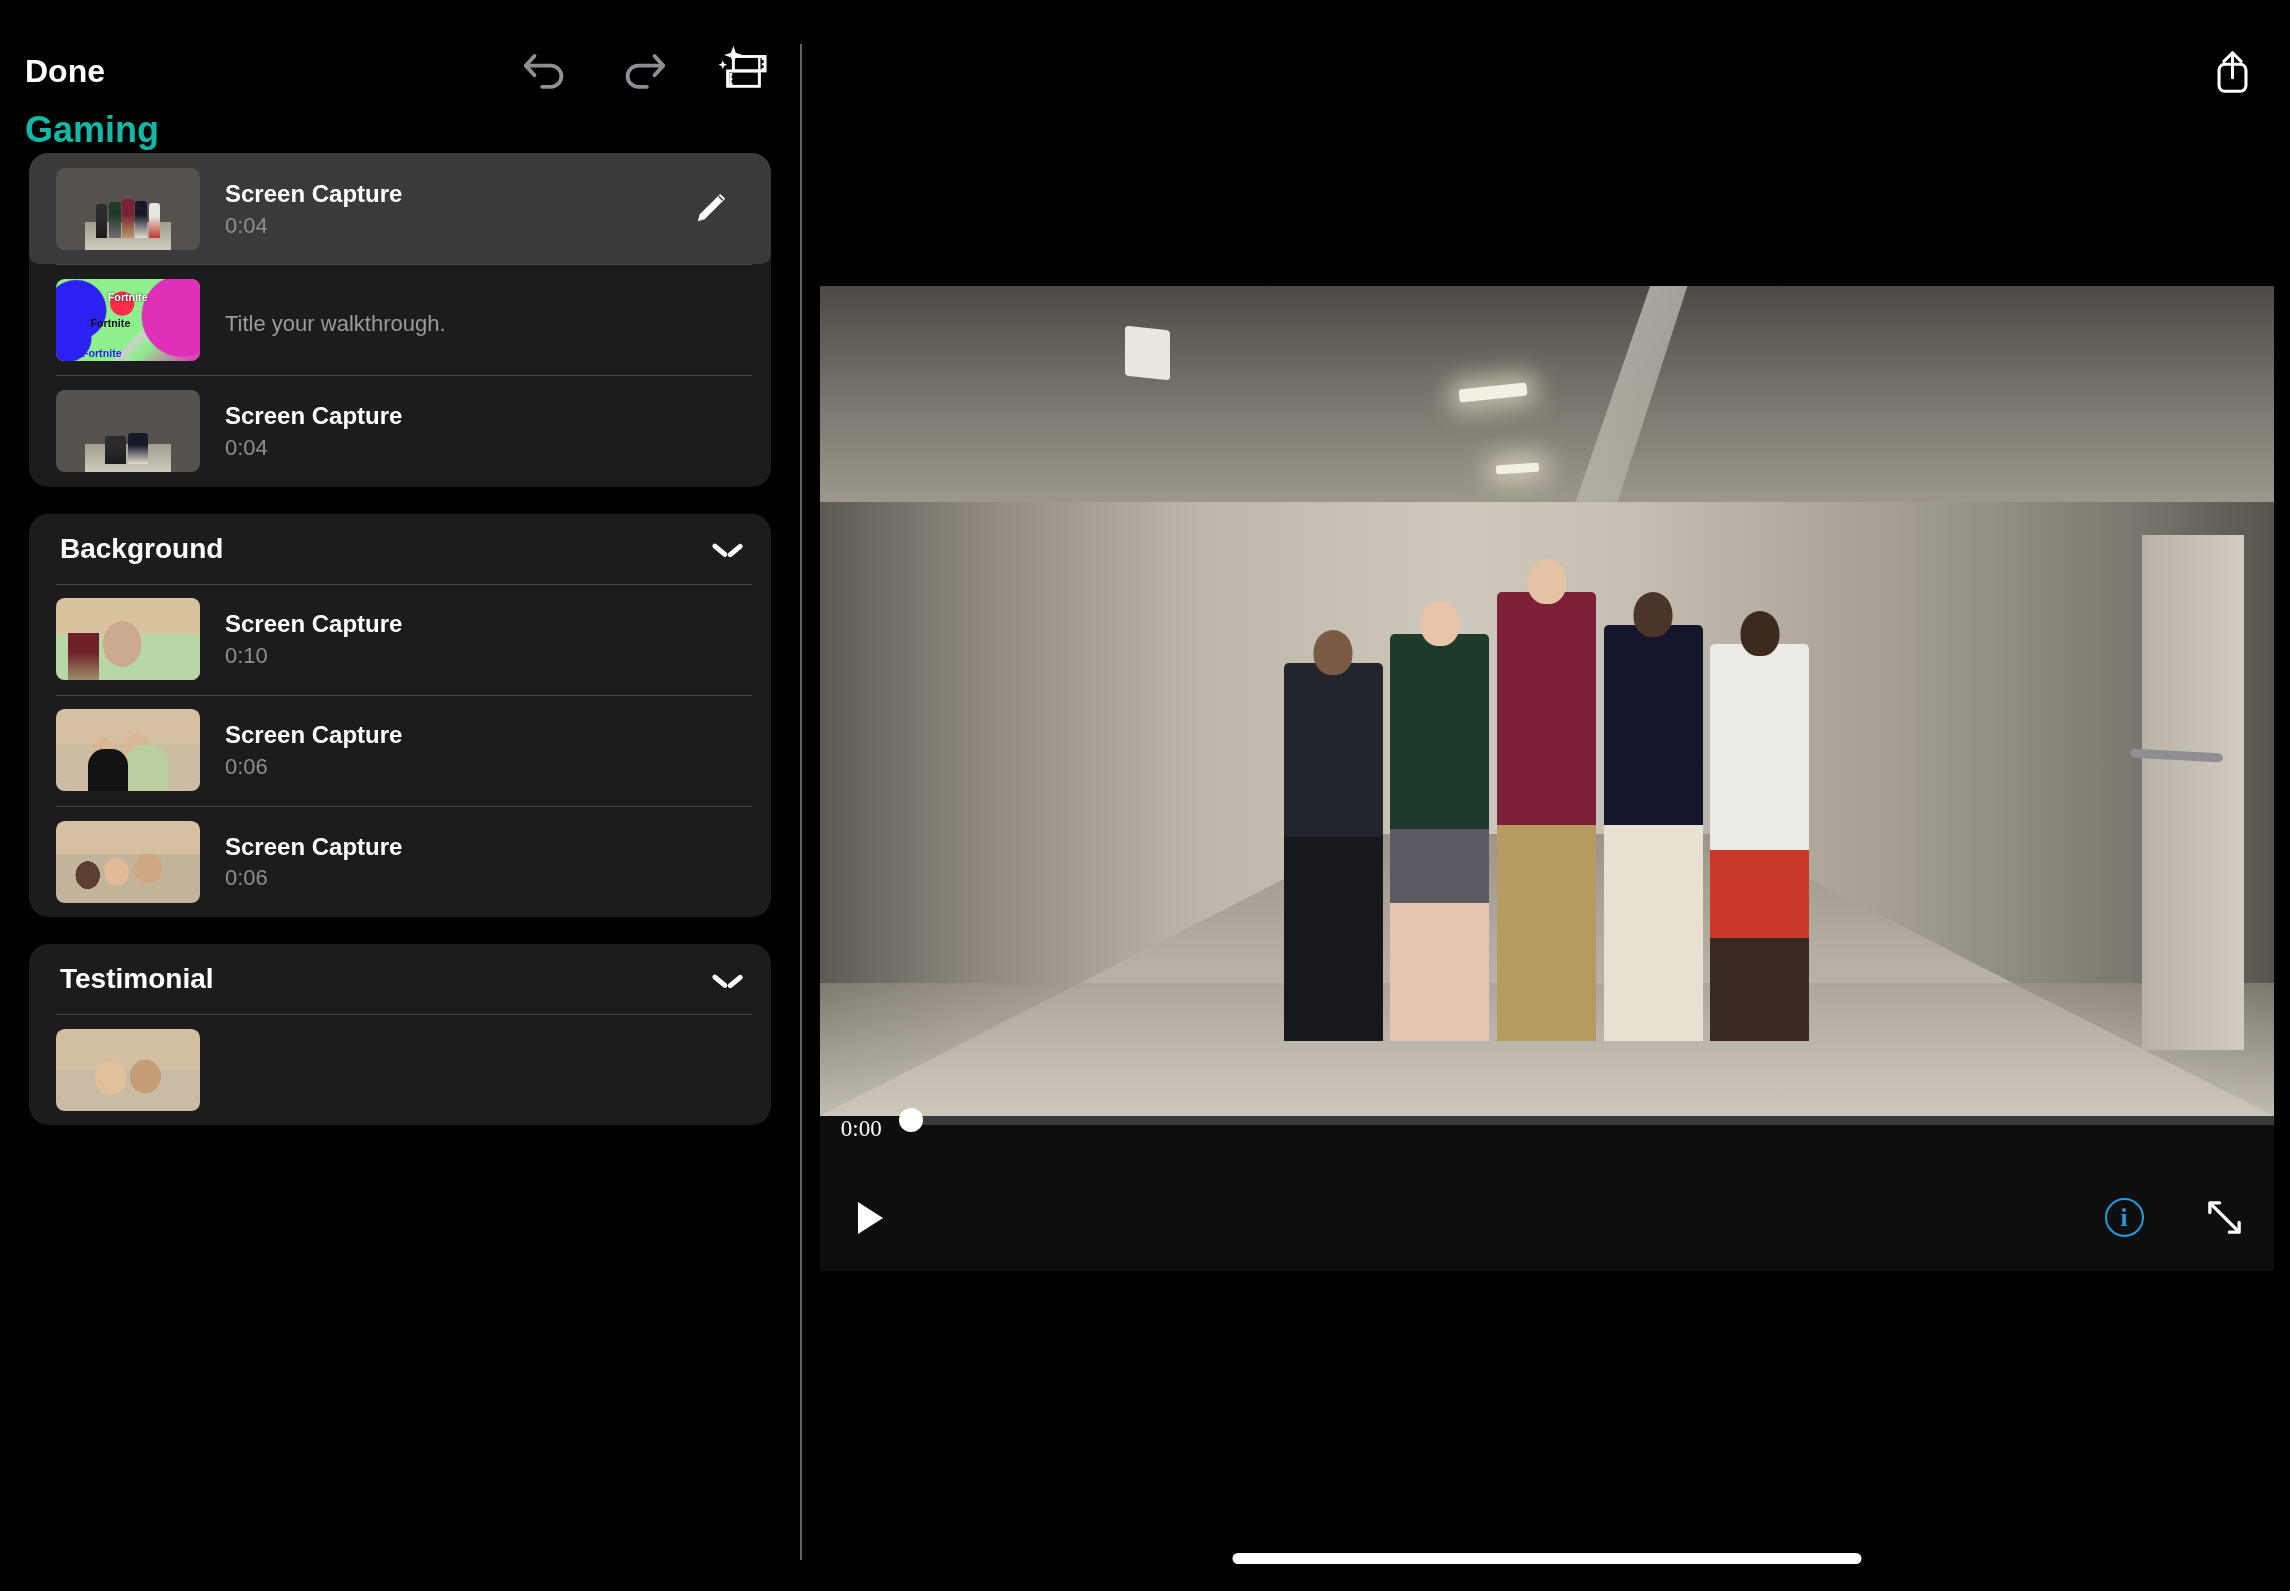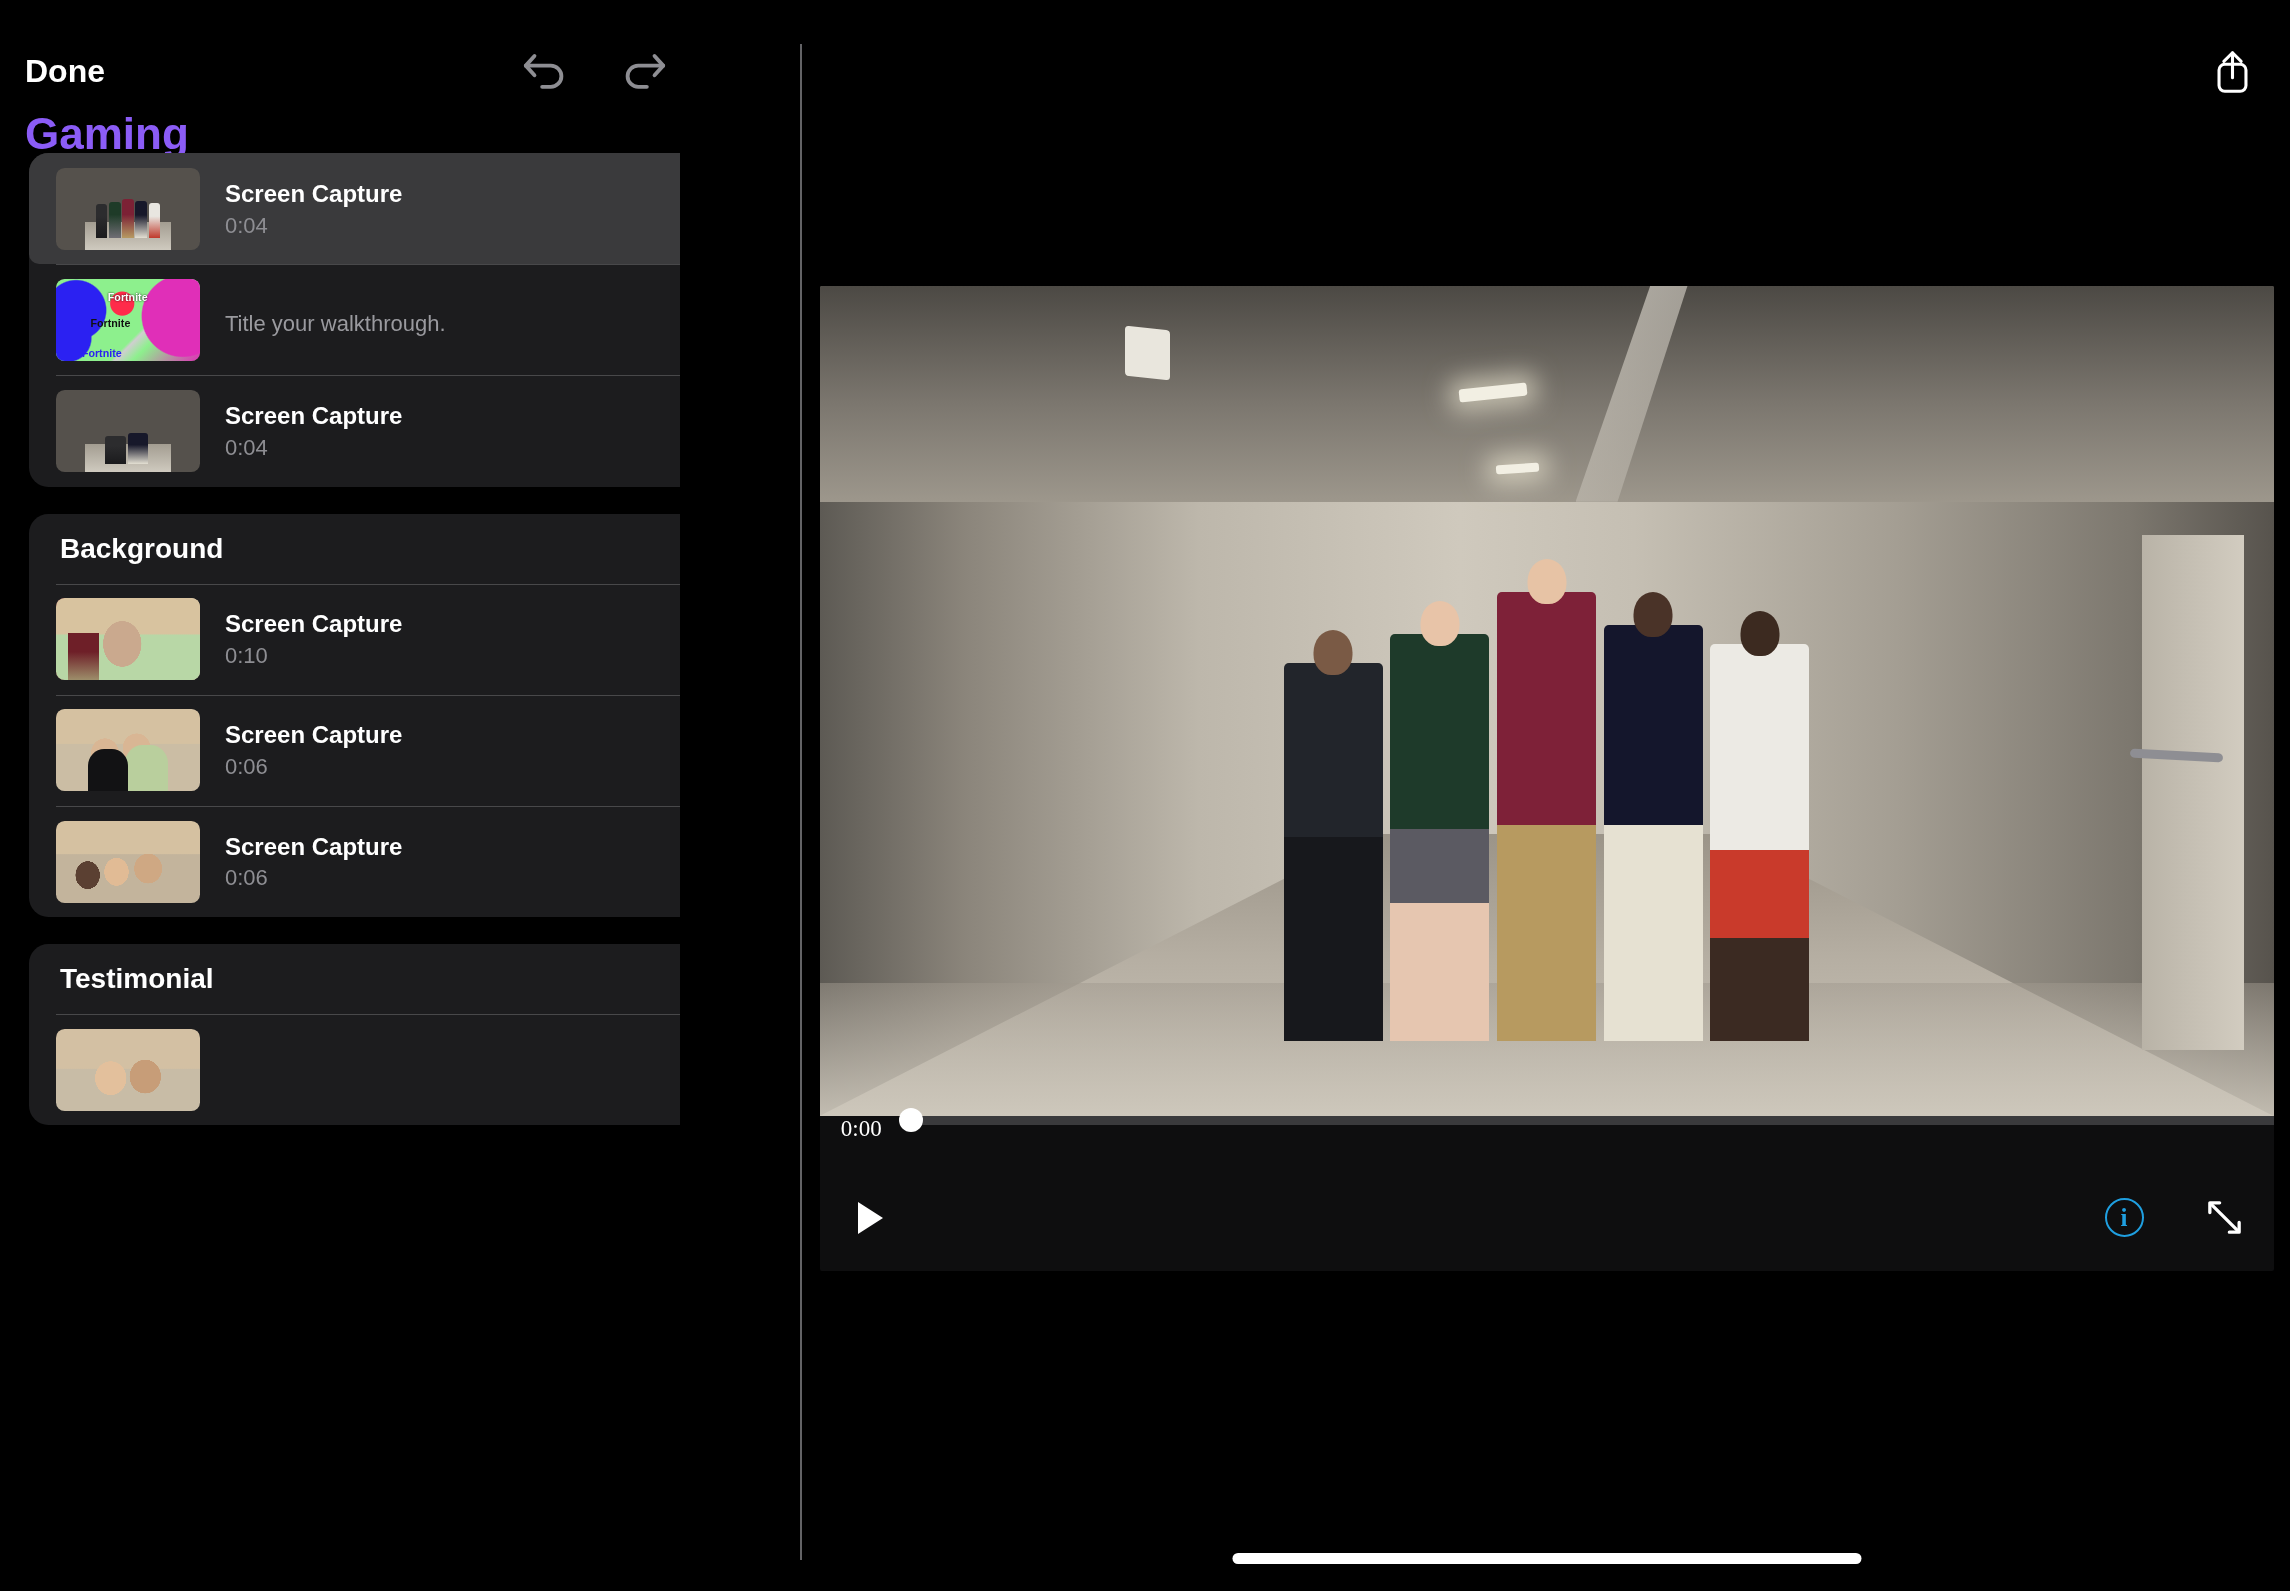--- a/index.html
+++ b/index.html
@@ -26,38 +26,38 @@
     position: relative; display: inline-block; padding: 2.4px;
   }
   .battery::after {
     content: ""; position: absolute; right: -5.8px; top: 6.8px;
     width: 3.4px; height: 8.7px; background: #fff; border-radius: 0 1.9px 1.9px 0;
   }
   .battery-fill { height: 100%; background: #fff; border-radius: 2.4px; }
 
   
   .left-panel {
-    position: absolute; top: 0; left: 0; width: 680px; height: 1591px;
+    position: absolute; top: 0; left: 0; width: 800px; height: 1591px;
     background: #000; overflow: hidden;
   }
   .toolbar {
     position: absolute; top: 41px; left: 0; width: 800px; height: 60px;
     display: flex; align-items: center;
   }
   .done-btn {
     position: absolute; left: 25px; top: 50%; transform: translateY(-50%);
     color: #fff; font-size: 32px; font-weight: 600;
   }
   .tool-icons {
     position: absolute; right: 31px; top: 50%; transform: translateY(-50%);
     display: flex; align-items: center; gap: 47px;
   }
   .proj-title {
     position: absolute; top: 109px; left: 25px;
-    color: #8b5cf6; font-size: 44px; font-weight: 700;
+    color: #14b8a6; font-size: 36px; font-weight: 700;
   }
 
   .scroll-area {
     position: absolute; top: 153px; left: 0; width: 800px; height: 1438px;
     overflow: hidden;
   }
   .card {
     margin: 0 29px 27px 29px;
     background: #1c1c1e;
     border-radius: 19.4px;

